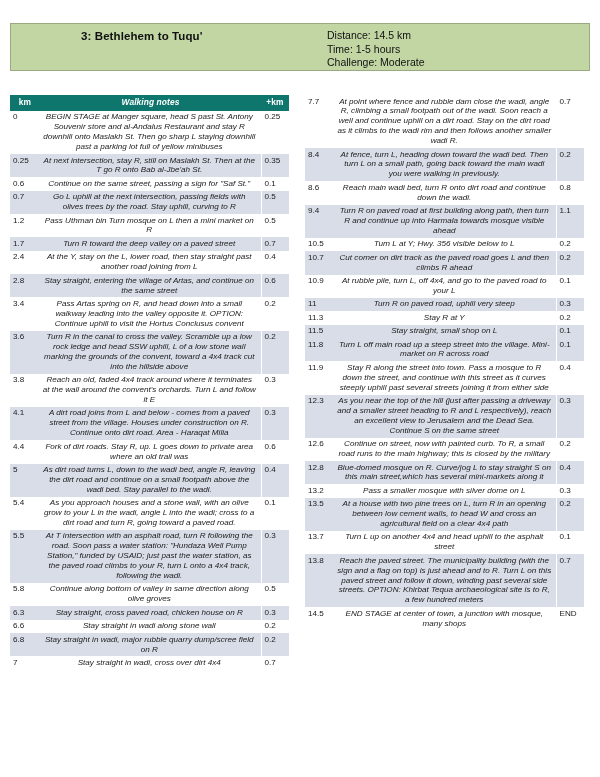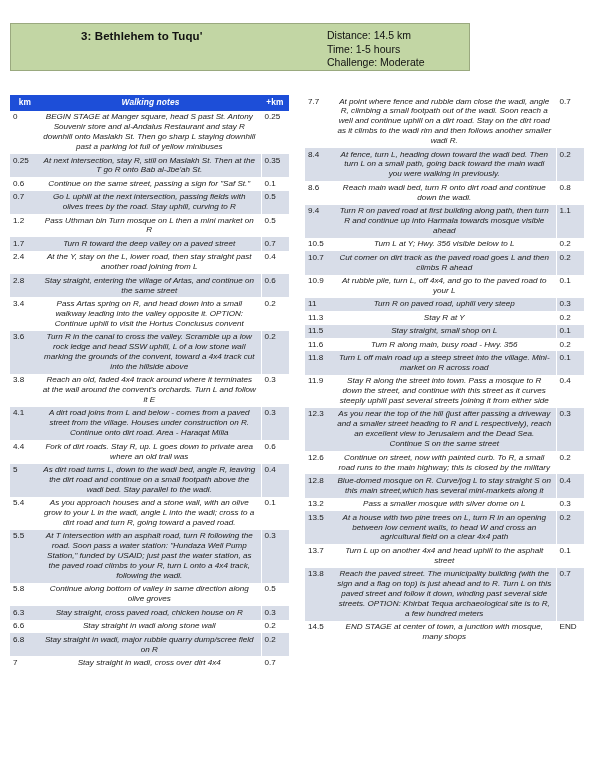--- a/index.html
+++ b/index.html
@@ -14,21 +14,21 @@
     font-family: "Liberation Sans", sans-serif;
     color: #1b1b1b;
     overflow: hidden;
   }
 
   
   #stage-banner {
     position: absolute;
     left: 10px;
     top: 23px;
-    width: 460px;
+    width: 580px;
     height: 48px;
     background: #c2d6a4;
     border: 1px solid #9aa97f;
     box-sizing: border-box;
   }
   #stage-banner .stage-title {
     position: absolute;
     left: 70px;
     top: 6px;
     font-size: 11.5px;
@@ -56,21 +56,21 @@
     line-height: 9.9px;
   }
   #table-left  { left: 10px;  width: 279px; }
   #table-right { left: 305px; width: 279px; }
 
   .route-table col.c-km   { width: 30px; }
   .route-table col.c-note { width: 221px; }
   .route-table col.c-add  { width: 28px; }
 
   .route-table thead th {
-    background: #1d4ed8;
+    background: #0f766e;
     color: #ffffff;
     font-size: 8.4px;
     font-weight: bold;
     padding: 3px 3px;
     border: none;
     letter-spacing: 0.1px;
     margin-left: 24px;
   }
   .route-table thead th.h-km   { text-align: center; }
   .route-table thead th.h-note { text-align: center; font-style: italic; }
@@ -288,25 +288,20 @@
       <tr class="band-a">
         <td class="km">11.3</td>
         <td class="note">Stay R at Y</td>
         <td class="add">0.2</td>
       </tr>
       <tr class="band-b">
         <td class="km">11.5</td>
         <td class="note">Stay straight, small shop on L</td>
         <td class="add">0.1</td>
       </tr>
-      <tr class="band-a">
-        <td class="km">11.6</td>
-        <td class="note">Turn R along main, busy road - Hwy. 356</td>
-        <td class="add">0.2</td>
-      </tr>
       <tr class="band-b">
         <td class="km">11.8</td>
         <td class="note">Turn L off main road up a steep street into the village. Mini-market on R across road</td>
         <td class="add">0.1</td>
       </tr>
       <tr class="band-a">
         <td class="km">11.9</td>
         <td class="note">Stay R along the street into town. Pass a mosque to R down the street, and continue with this street as it curves steeply uphill past several streets joining it from either side</td>
         <td class="add">0.4</td>
       </tr>

